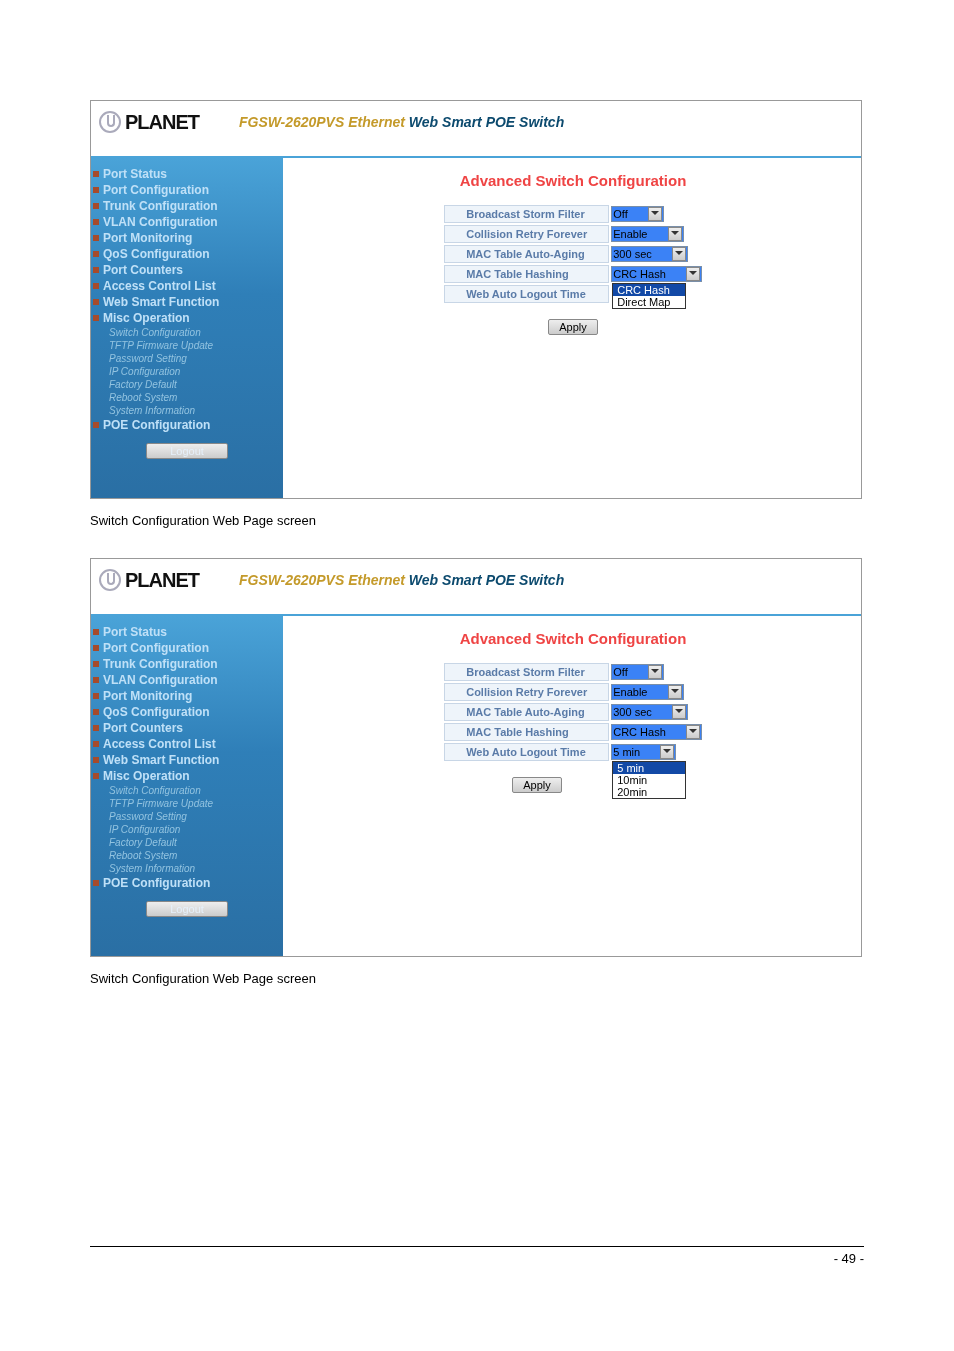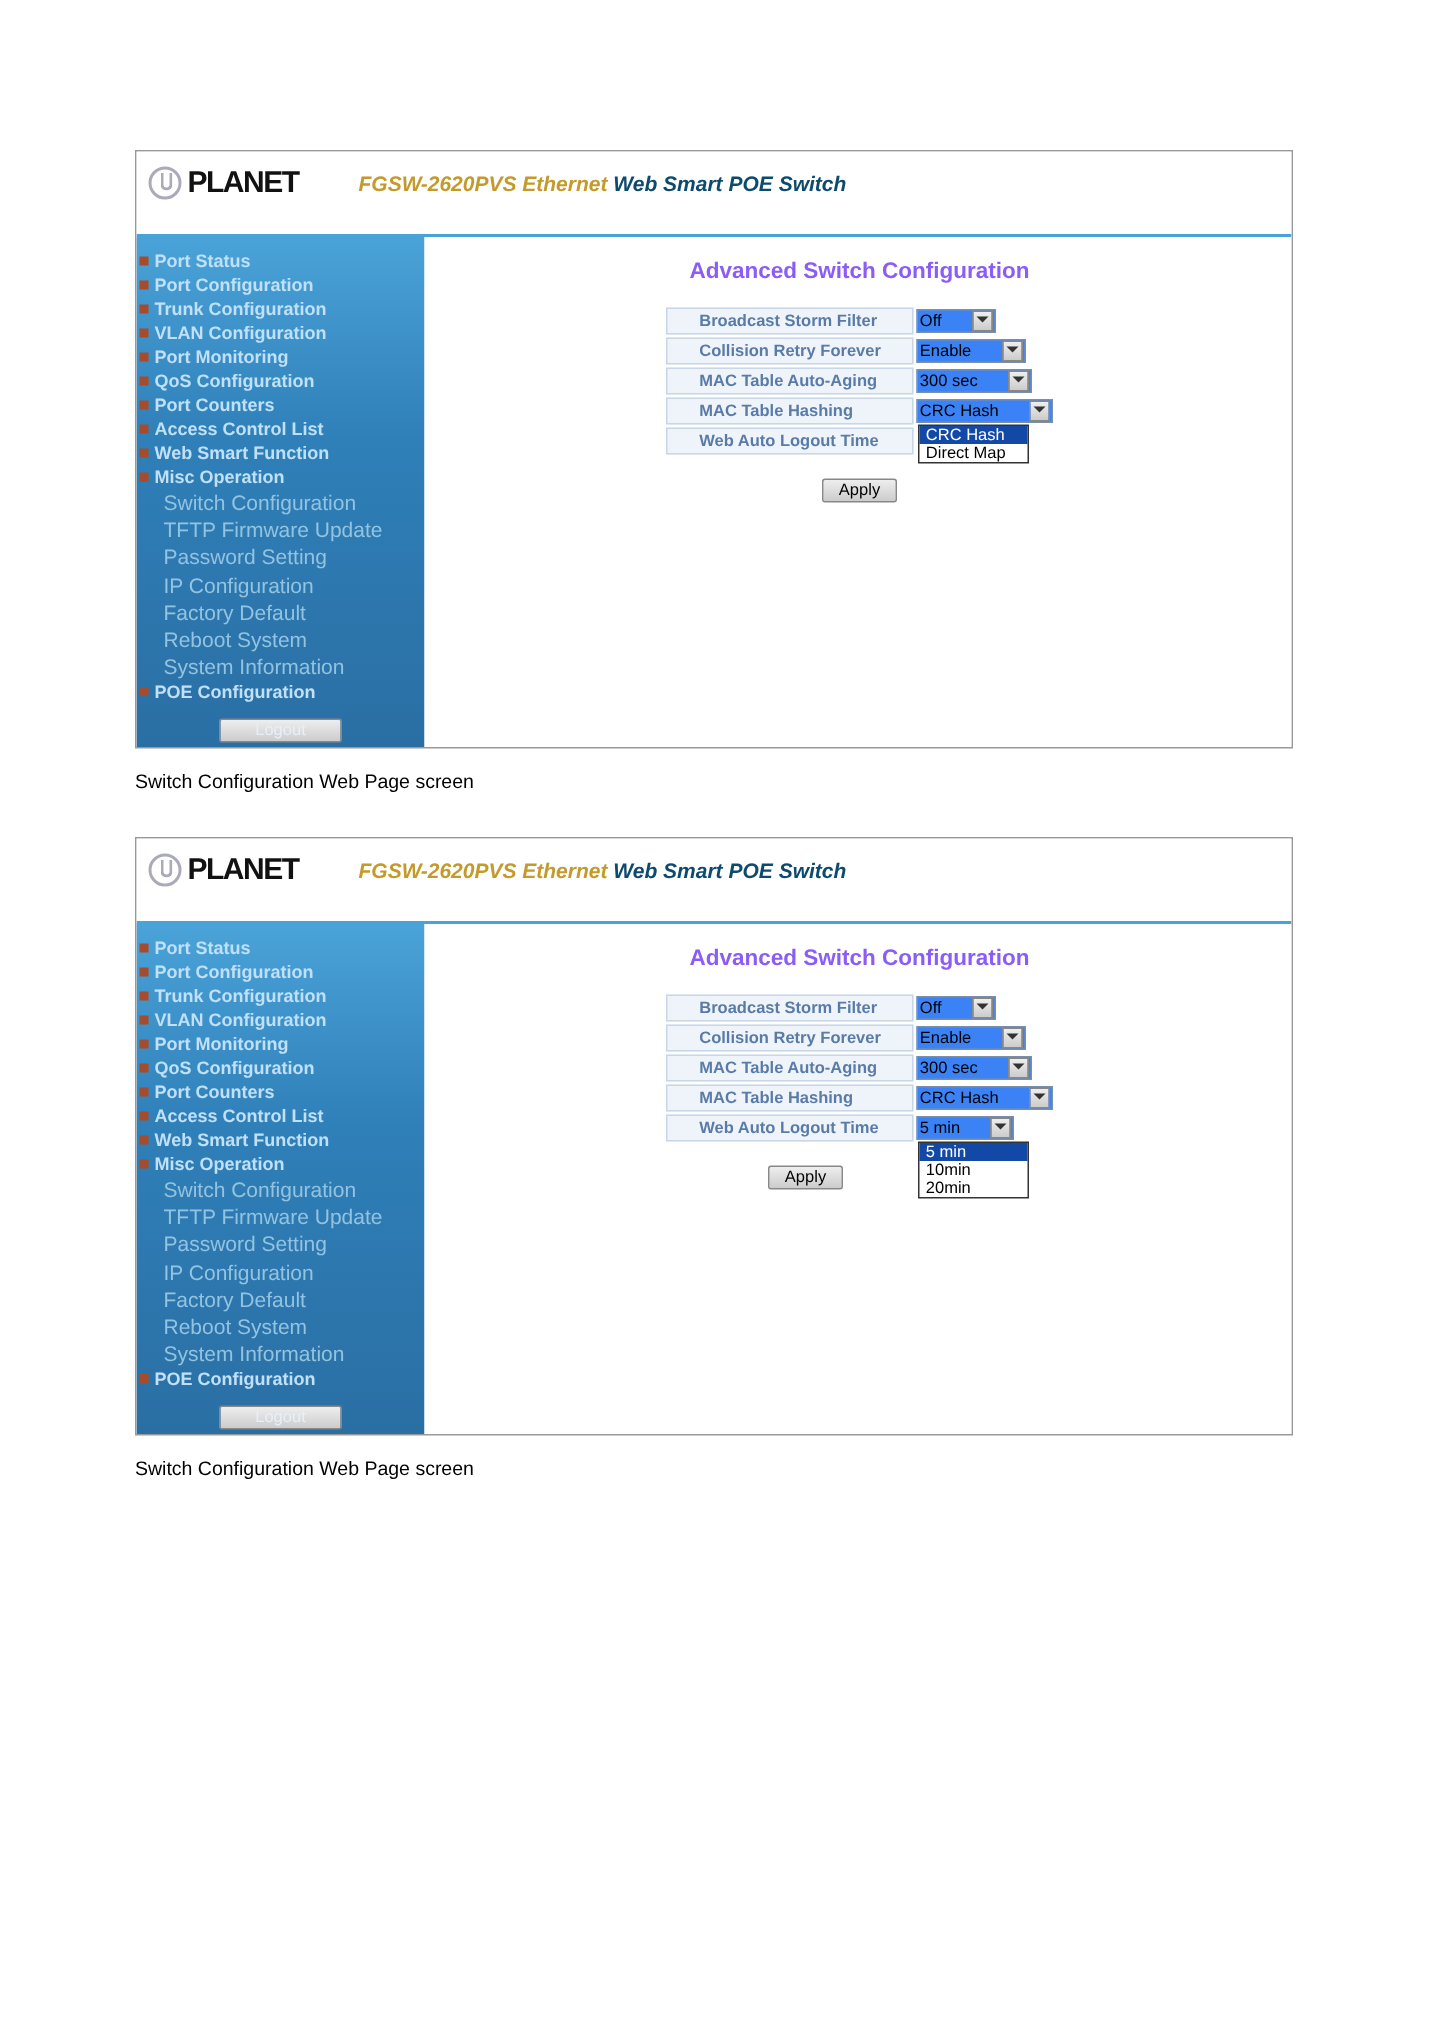--- a/index.html
+++ b/index.html
@@ -83,45 +83,46 @@
   .nav-item::before {
     content: "";
     position: absolute;
     left: 0; top: 5px;
     width: 6px; height: 6px;
     background: var(--bullet, #a00);
   }
   .sub-item {
     display: block;
     padding-left: 16px;
-    font-size: 14px;
+    font-size: 10px;
     color: #92c3e0;
     cursor: pointer;
     line-height: 1.3;
+    font-style: italic;
   }
   .logout-btn {
     margin: 10px auto 0 auto;
     display: block;
     width: 80px;
     background: linear-gradient(#eee, #ccc);
     border: 1px solid #888;
     font-size: 11px;
     padding: 1px 0;
     text-align: center;
     cursor: pointer;
     border-radius: 2px;
   }
   .content {
     flex: 1;
     background: #fff;
     text-align: center;
     padding: 14px 0;
   }
   .content-title {
-    color: #8b5cf6;
+    color: #ef4444;
     font-weight: bold;
     font-size: 15px;
     margin-bottom: 14px;
   }
   .form-table {
     margin: 0 auto;
     border-collapse: separate;
     border-spacing: 2px;
   }
   .form-table td {
@@ -391,13 +392,16 @@
             </td>
           </tr>
         </tbody>
           </table>
         <span class="apply-btn" style="position:relative; left:-36px;">Apply</span>
       </div>
     </div>
   </div>
   <div class="caption">Switch Configuration Web Page screen</div>
 
+  <div class="page-footer">
+    <span>- 49 -</span>
+  </div>
 </div>
 
 </body></html>

